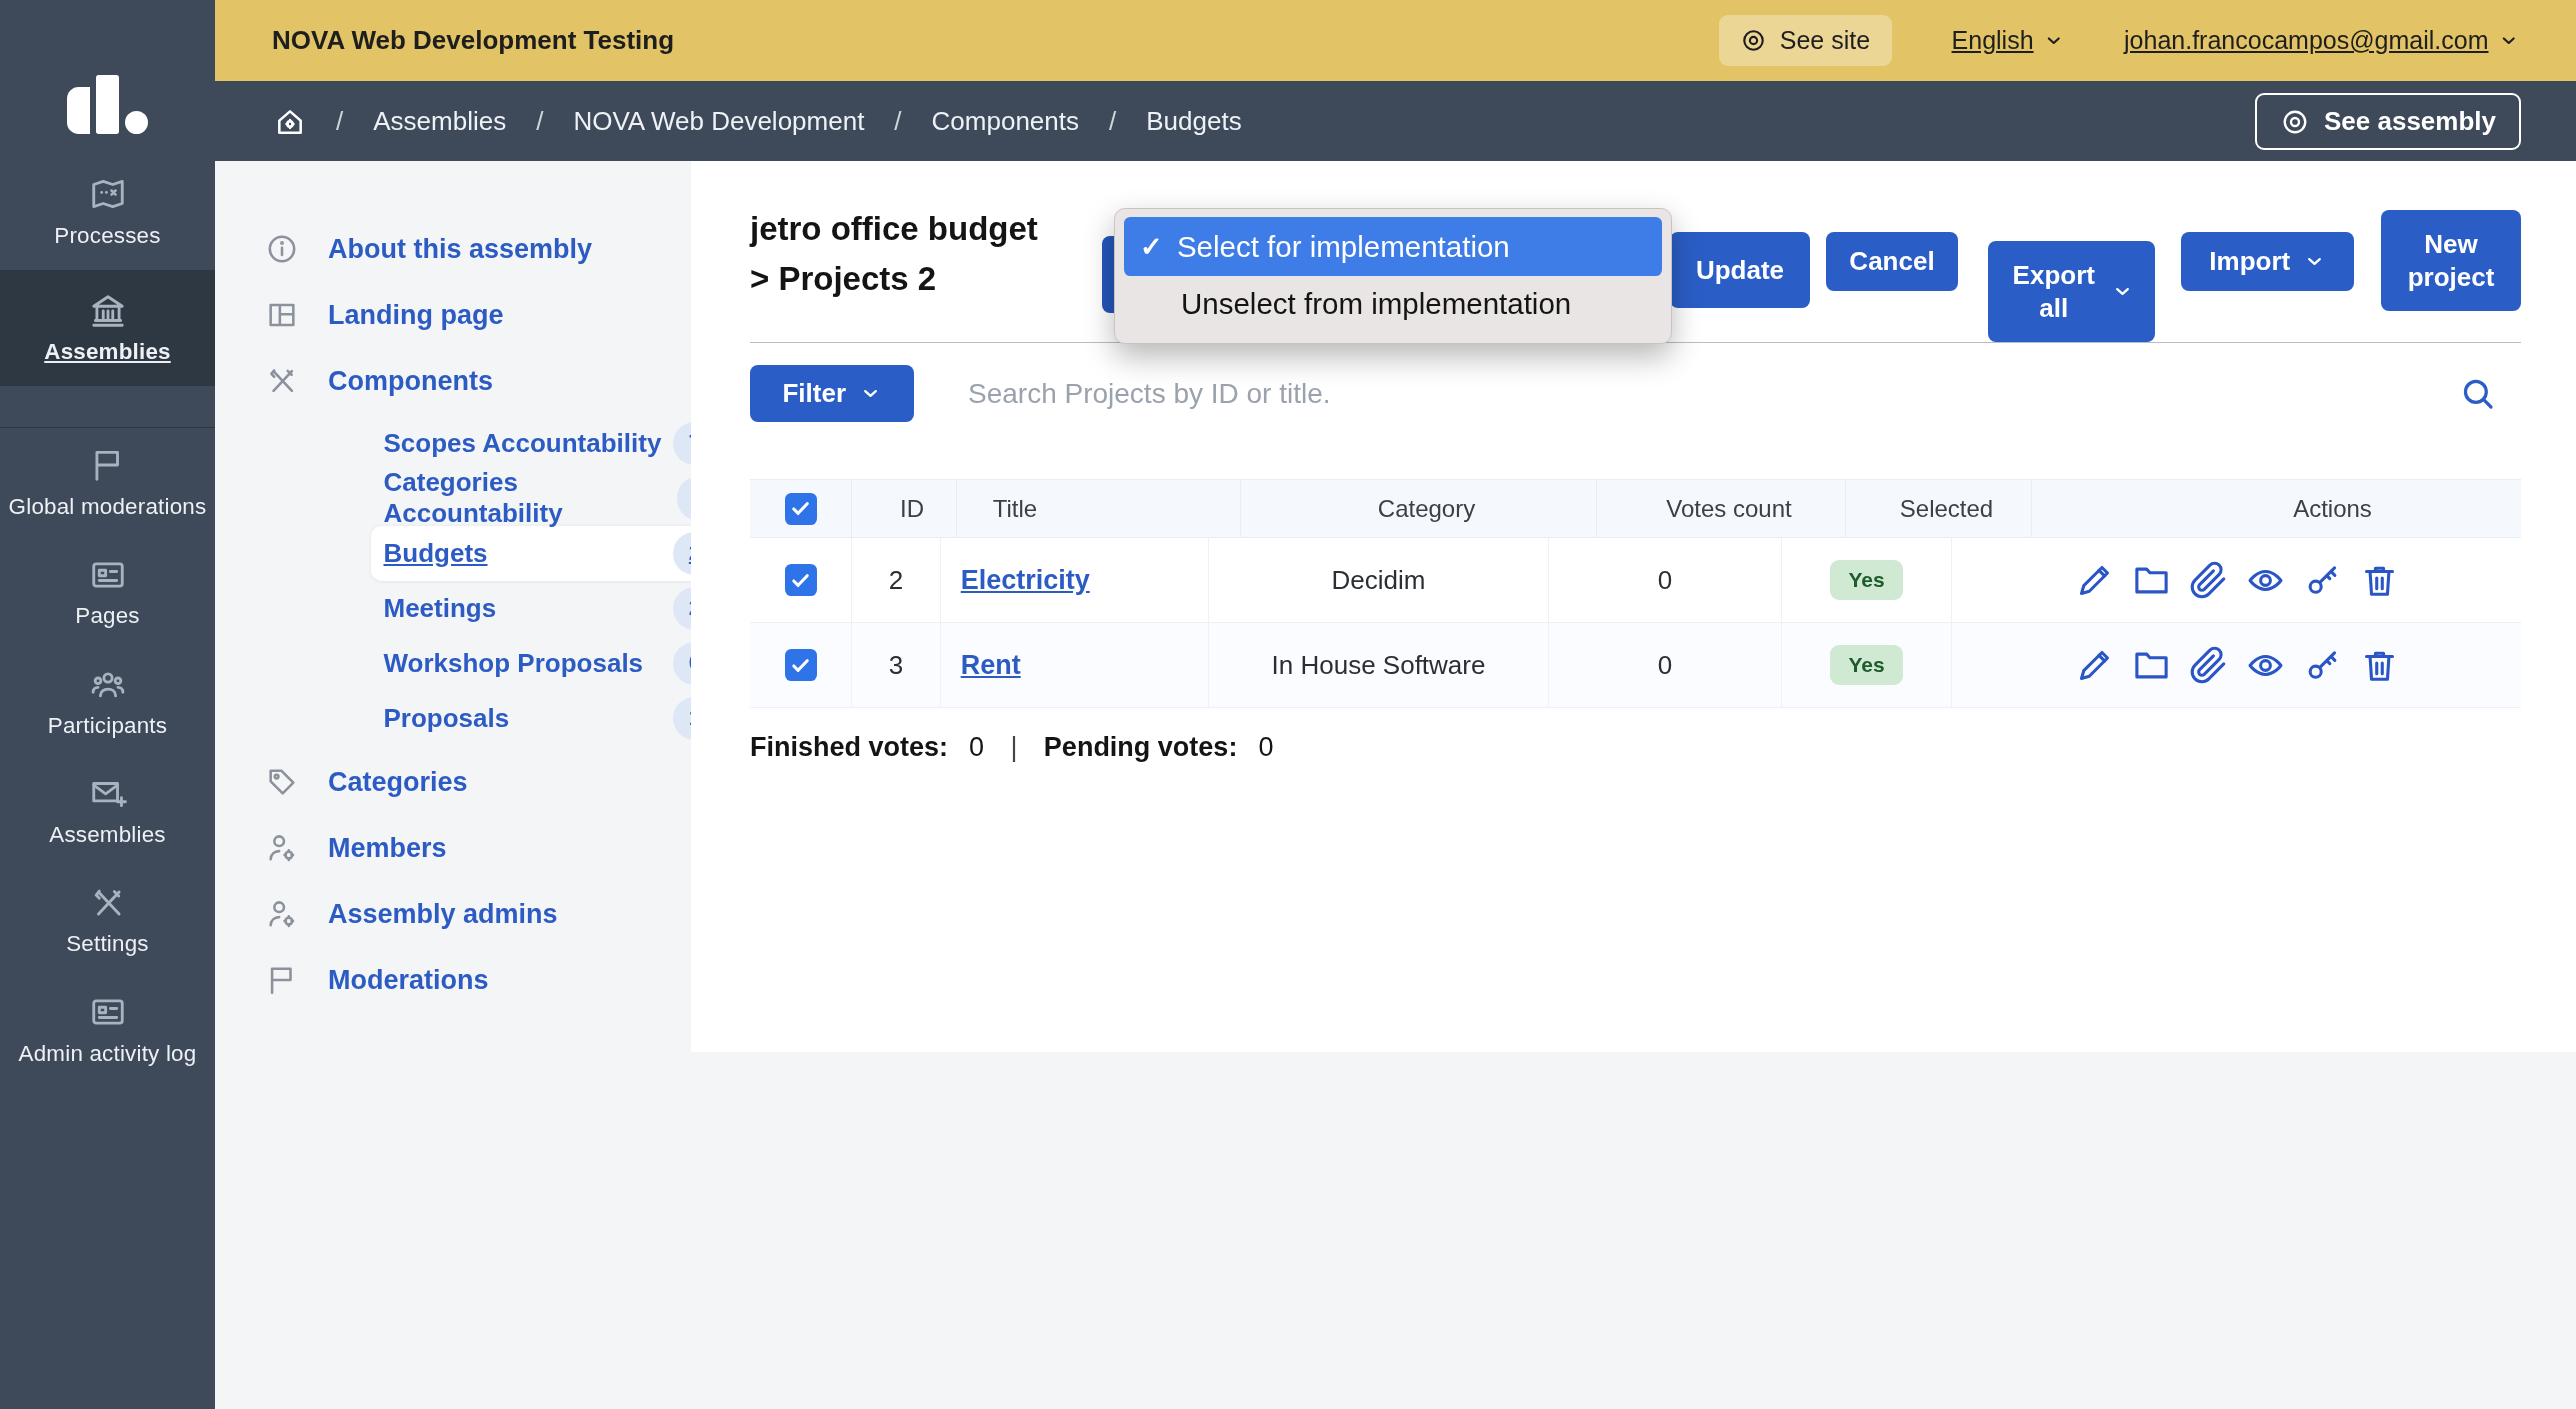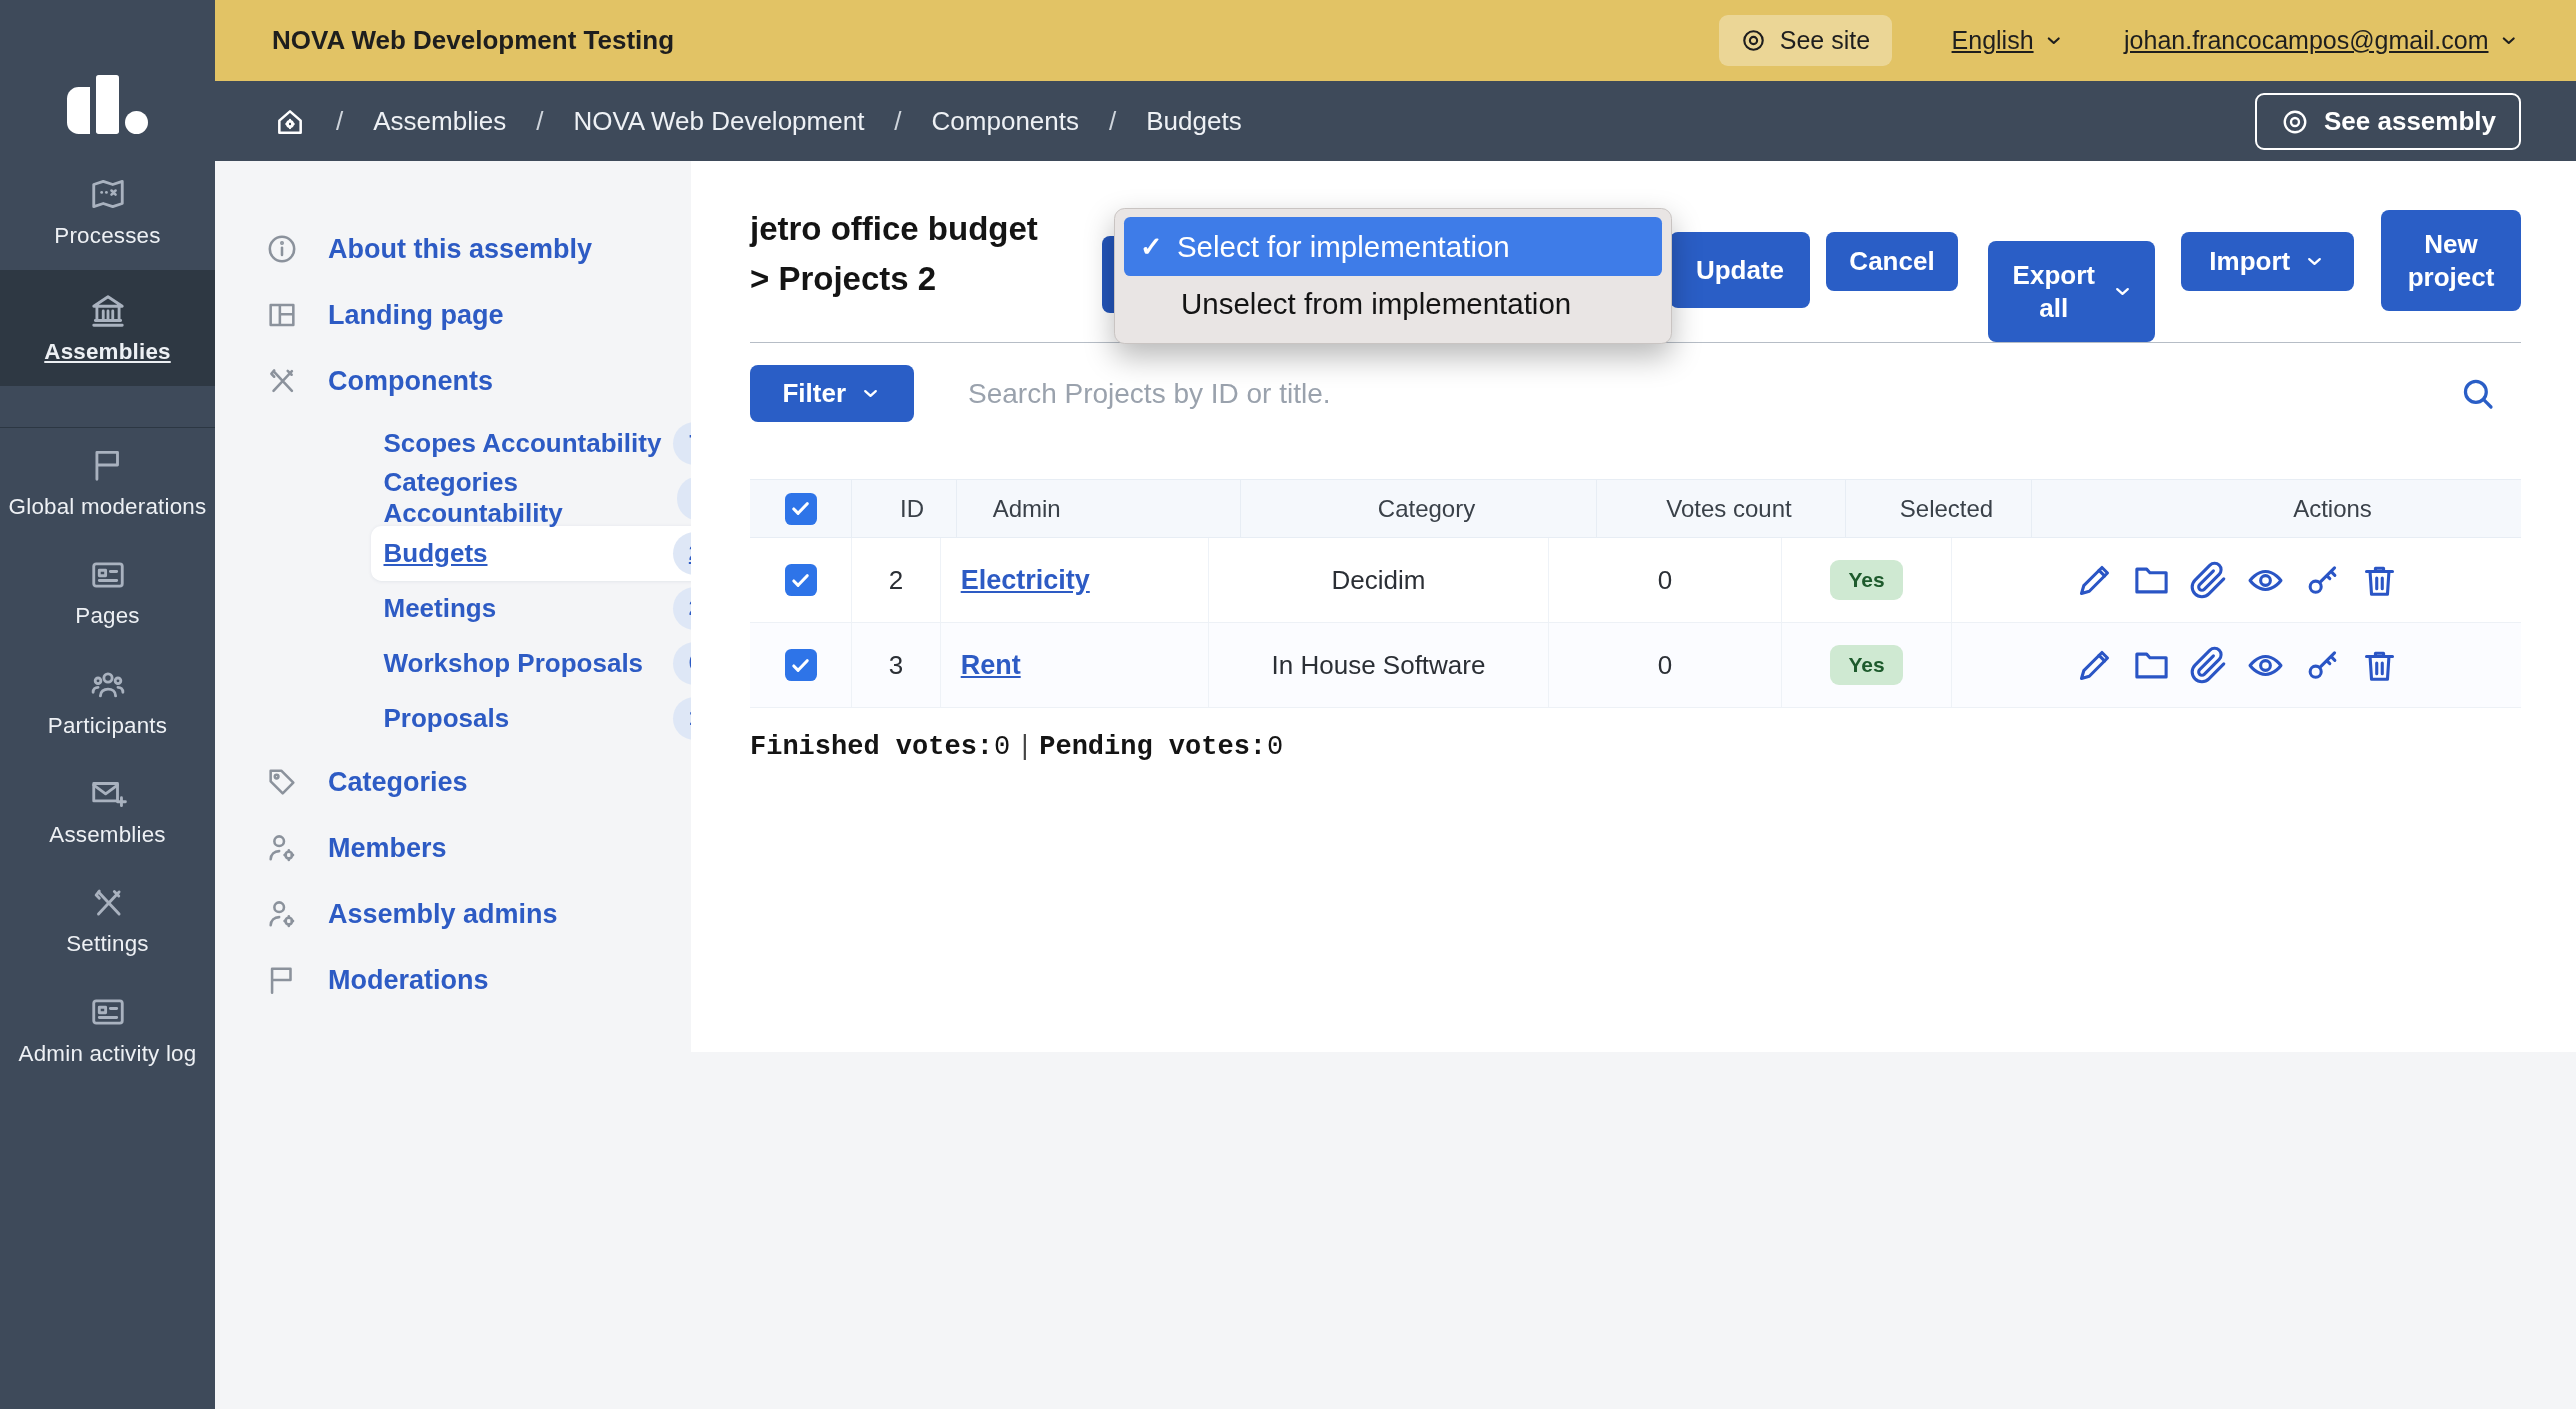--- a/index.html
+++ b/index.html
@@ -92,21 +92,21 @@
   .thead .cell:last-child { border-right:none; }
   .cell.left { justify-content:flex-start; padding-left:19.7px; }
   .checkbox { width:32px; height:32px; background:#2e74e8; border-radius:6.3px; display:flex; align-items:center; justify-content:center; cursor:pointer; }
   .checkbox svg { width:23px; height:23px; color:#fff; }
   .title-link { color:#2d5bc4; font-weight:700; text-decoration:underline; font-size:27px; cursor:pointer; }
   .yes-badge { background:#cfe9d2; color:#1e5b2d; font-weight:700; font-size:21px; border-radius:9px; padding:8px 18px; }
   .acts { display:flex; align-items:center; gap:18px; }
   .act { width:39px; height:39px; color:#2a55c5; cursor:pointer; }
 
   
-  .summary { position:absolute; left:59px; top:571px; font-size:27px; color:#141414; display:flex; align-items:center; gap:1px;font-family:Liberation Mono, monospace; }
+  .summary { position:absolute; left:59px; top:571px; font-size:27px; color:#141414; display:flex; align-items:center; gap:21px; }
   .summary .b { font-weight:700; }
   .summary .sep { color:#444; padding:0 5.4px; }
 </style>
 </head>
 <body>
 
 <svg width="0" height="0" style="position:absolute">
   <defs>
     <g id="i-map">
         <path d="M9 4 3 6v14l6-2 6 2 6-2V4l-6 2-6-2z" fill="none" stroke="currentColor" stroke-width="1.8" stroke-linejoin="round"></path>
@@ -440,21 +440,21 @@
     <div class="table">
       <div class="trow thead">
         <div class="cell">
           <div class="checkbox">
             <svg viewBox="0 0 24 24">
                 <use href="#i-check"></use>
               </svg>
           </div>
         </div>
         <div class="cell">ID</div>
-        <div class="cell left">Admin</div>
+        <div class="cell left">Title</div>
         <div class="cell">Category</div>
         <div class="cell">Votes count</div>
         <div class="cell">Selected</div>
         <div class="cell">Actions</div>
       </div>
 
       <div class="trow tbody-row">
         <div class="cell">
           <div class="checkbox">
             <svg viewBox="0 0 24 24">

